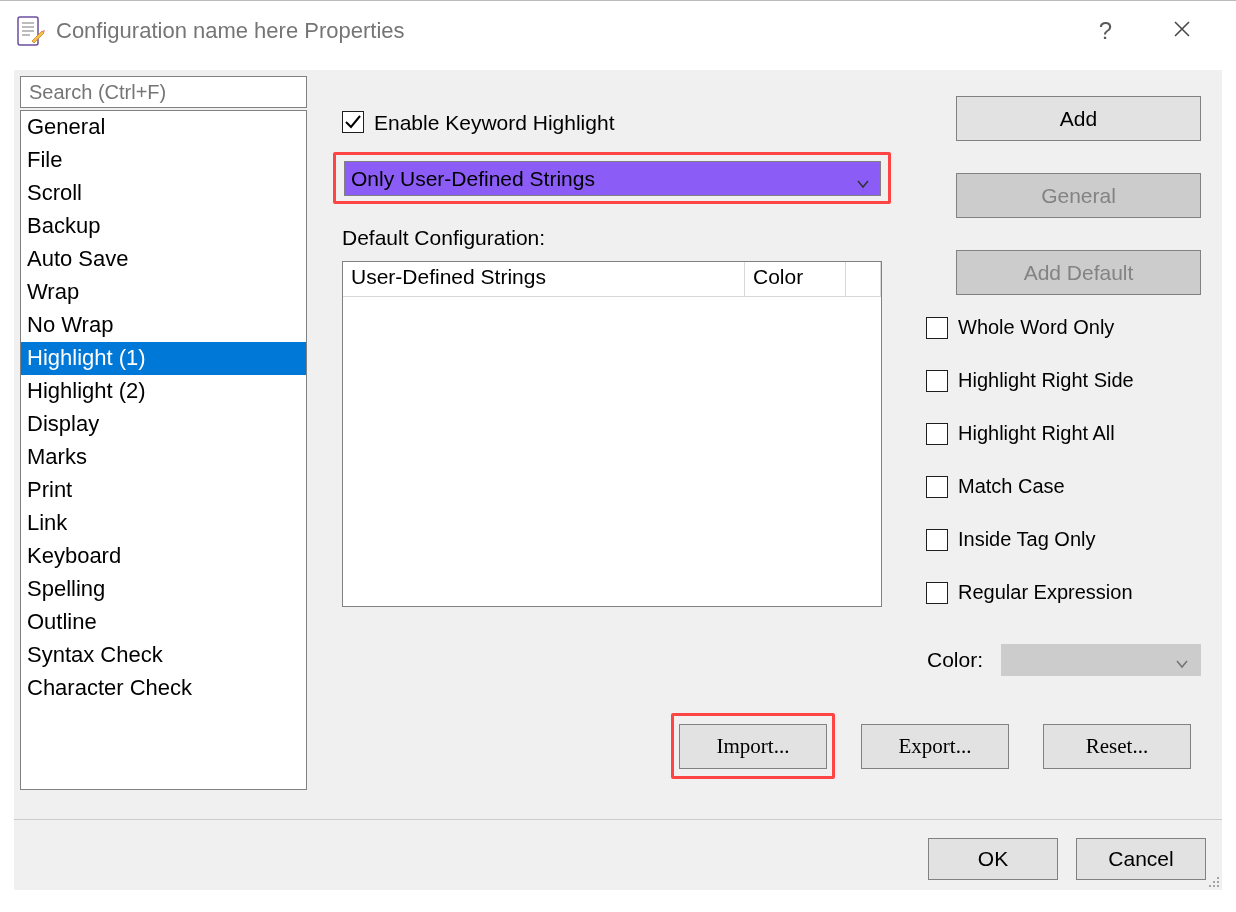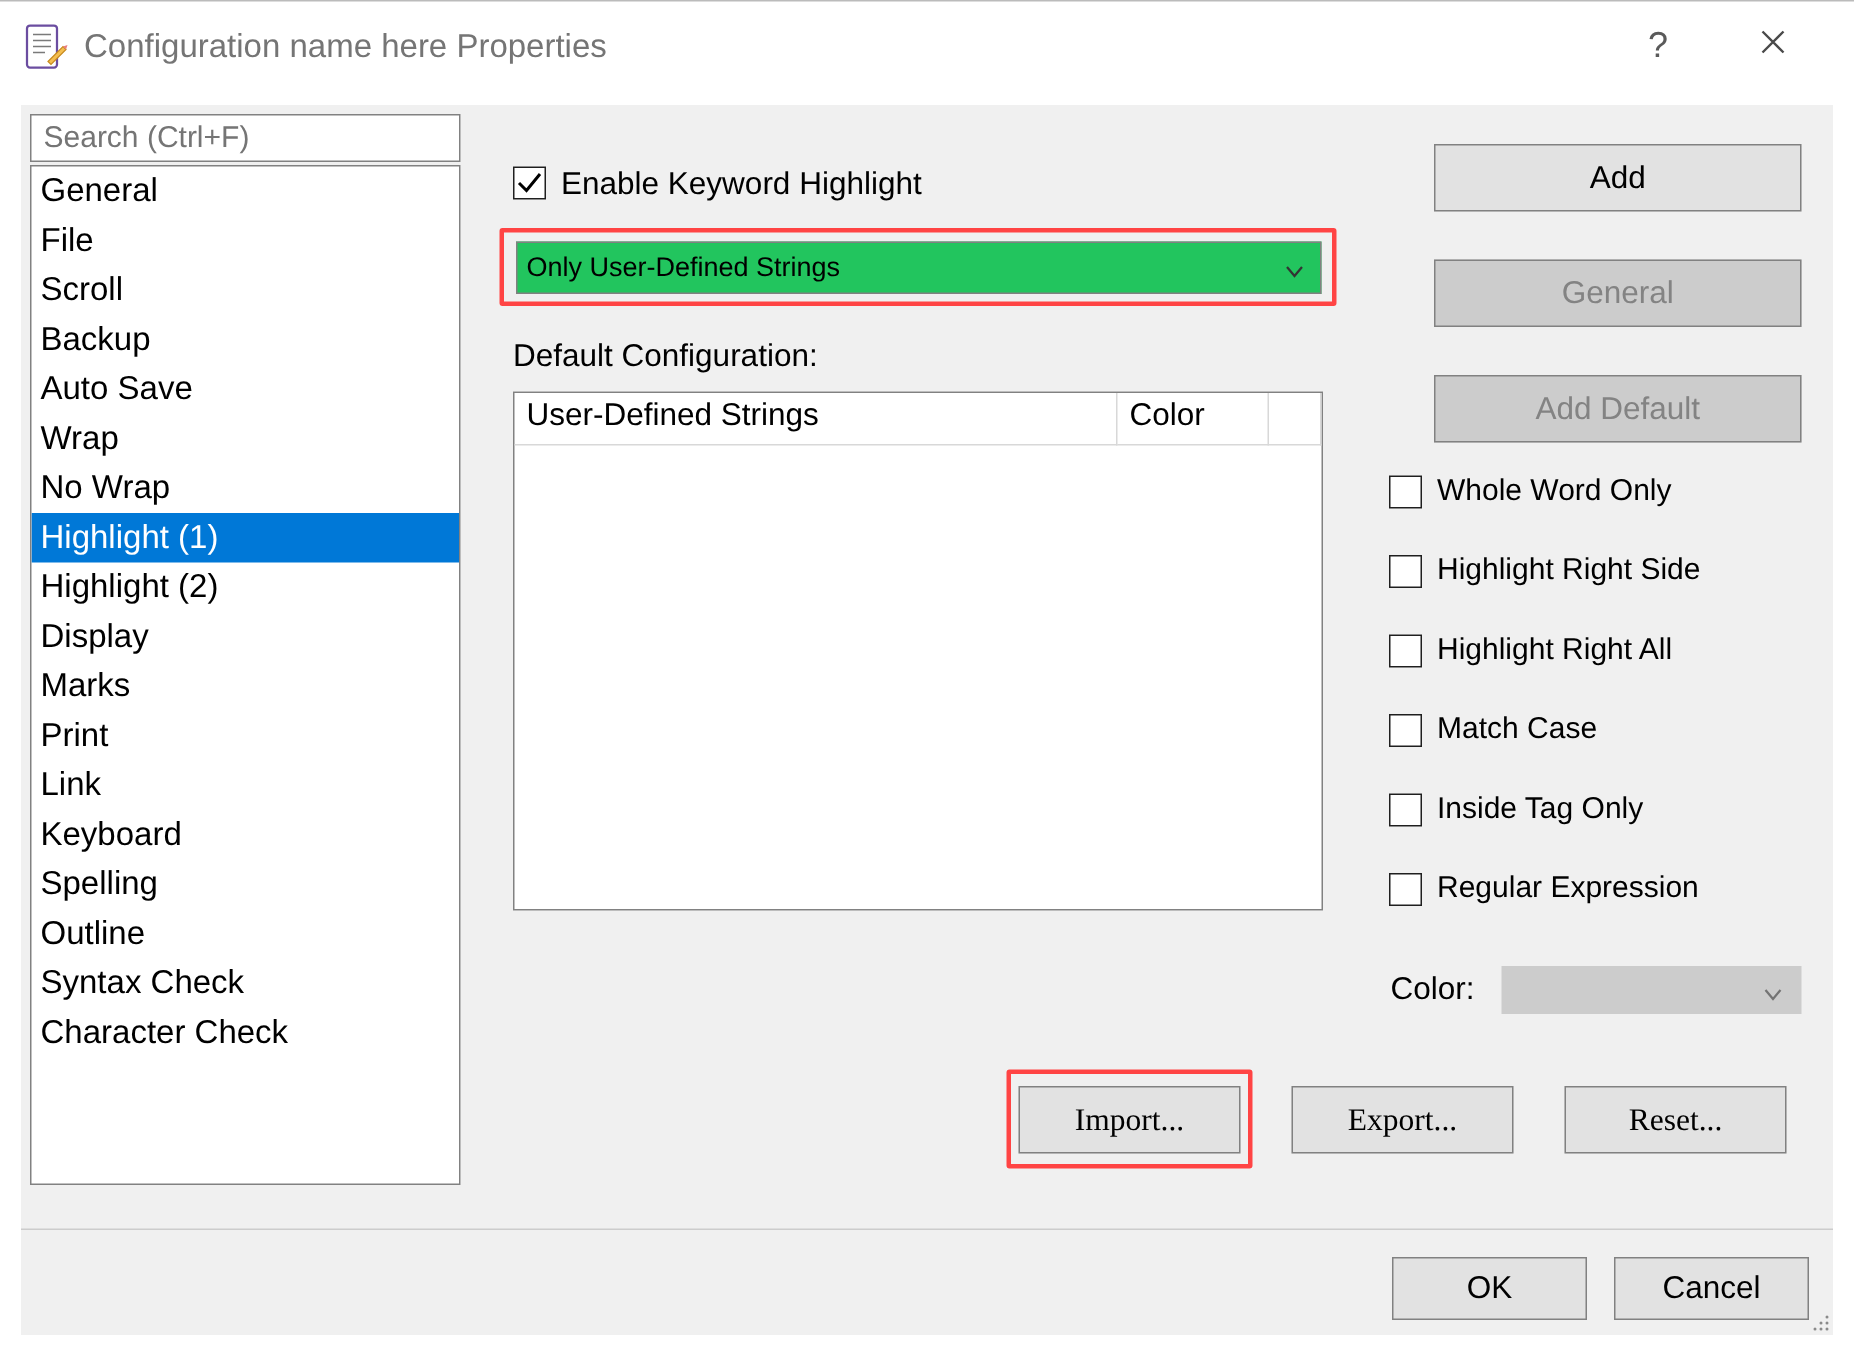--- a/index.html
+++ b/index.html
@@ -101,25 +101,25 @@
   position: absolute;
   border: 3px solid #f44;
   border-radius: 2px;
   pointer-events: none;
 }
 .dropdown-row { position: absolute; top: 85px; left: 10px; }
 #rf1 { top: 76px; left: -1px; width: 558px; height: 52px; }
 .dropdown {
   width: 537px; height: 35px;
   border: 1px solid #818181;
-  background: #22c55e;
+  background: #8b5cf6;
   display: flex; align-items: center;
   padding: 0 30px 0 6px;
   position: relative;
-  font-size: 18px;
+  font-size: 21px;
   cursor: pointer;
 }
 .dropdown .chev {
   position: absolute; right: 10px; top: 10px;
 }
 .chev svg { width: 14px; height: 14px; }
 .default-label {
   position: absolute;
   top: 150px; left: 8px;
   font-size: 21px;

